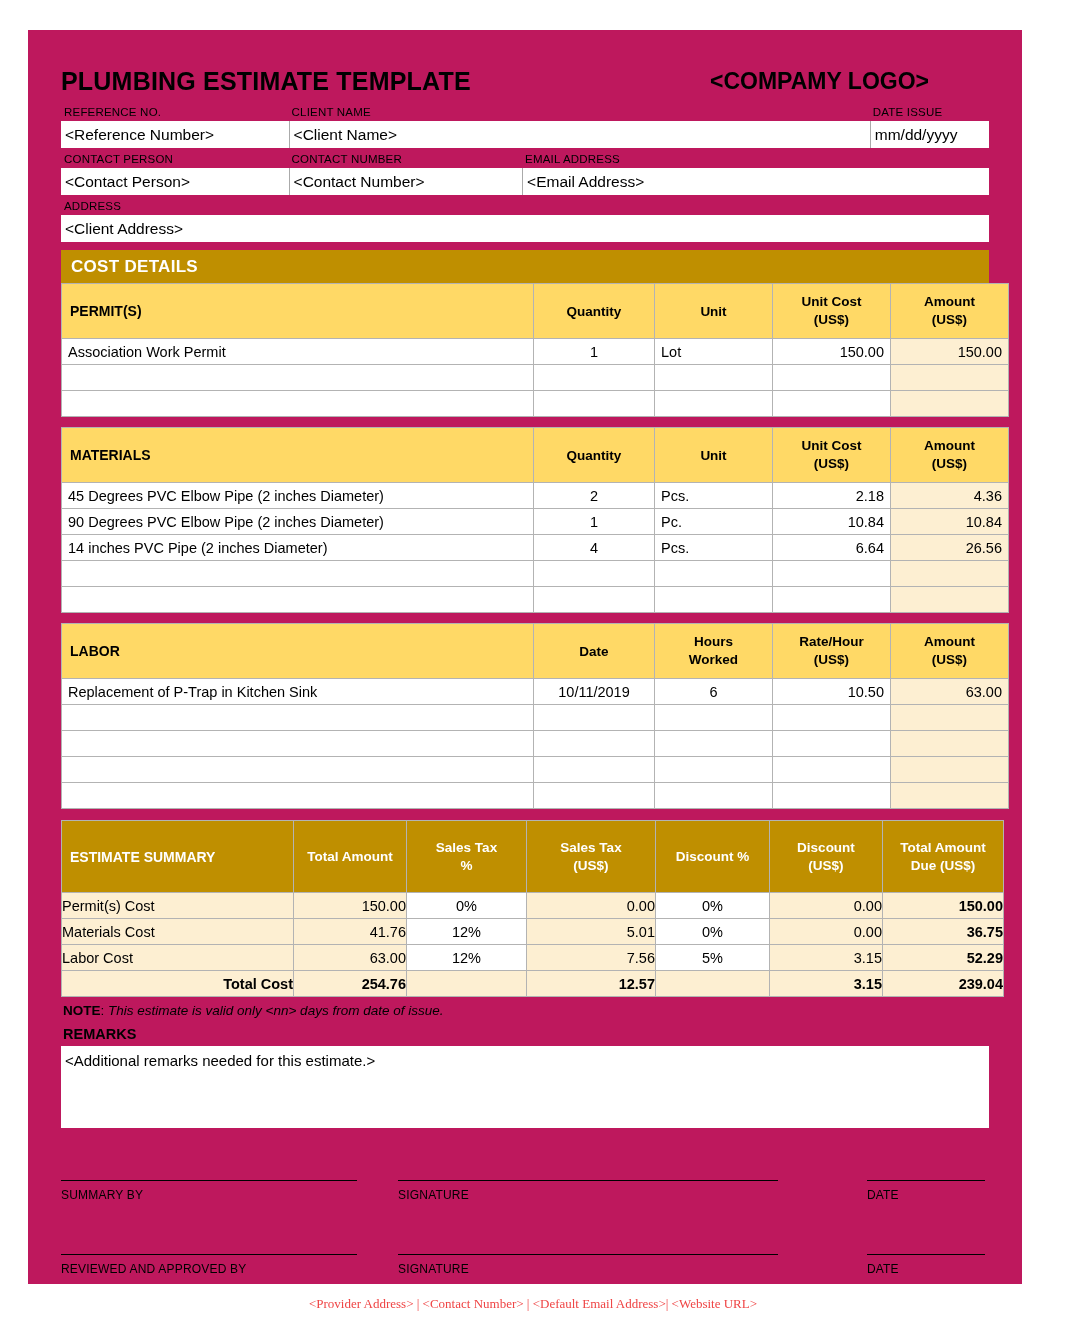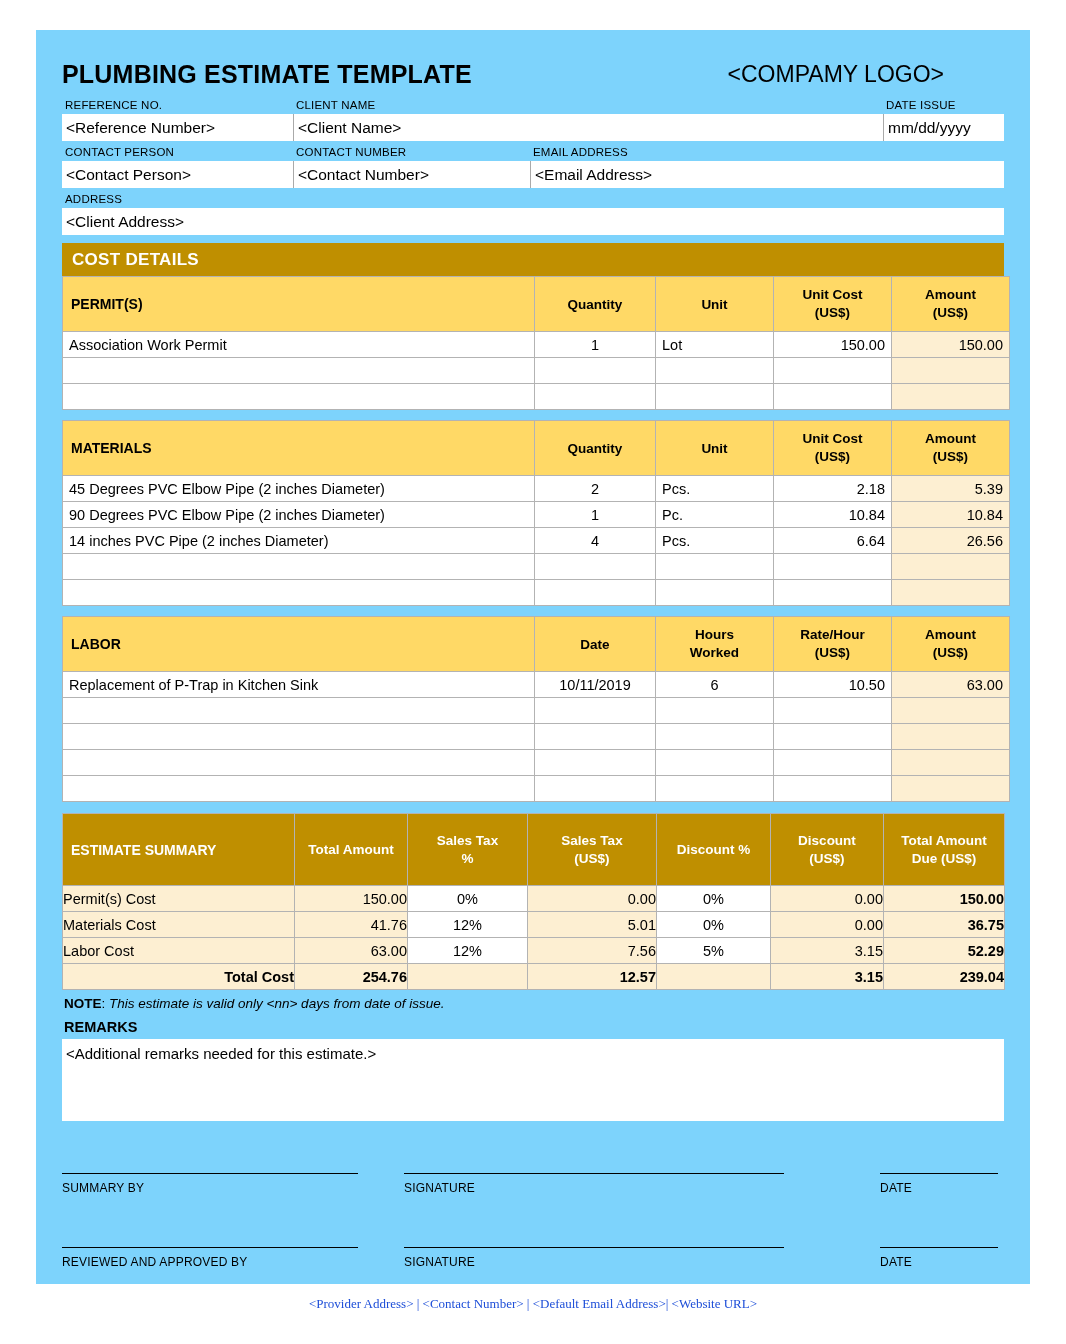--- a/index.html
+++ b/index.html
@@ -6,34 +6,34 @@
   html, body { margin:0; padding:0; }
   body {
     width:1066px; height:1344px;
     background:#ffffff;
     font-family:"Liberation Sans", sans-serif;
     color:#000000;
     overflow:hidden;
   }
   .page {
     position:absolute;
-    left:36px; top:30px;
+    left:28px; top:30px;
     width:994px; height:1254px;
-    background:#7dd3fc;
-    padding:0;
+    background:#be185d;
+    padding:7px;
   }
   .inner { padding:0 26px; }
 
   
   .titlerow {
     display:flex; align-items:center; justify-content:space-between;
     height:64px; padding-top:24px;
   }
   .doc-title { font-size:25px; font-weight:bold; letter-spacing:.2px; }
-  .logo-text { font-size:23px; font-weight:normal; margin-right:60px; }
+  .logo-text { font-size:23px; font-weight:bold; margin-right:60px; }
 
   
   .flabel { font-size:11.5px; letter-spacing:.2px; padding:2px 0 1px 1px; line-height:13px; }
   .fieldrow { display:flex; }
   .fieldrow .lbl-cell { padding:3px 0 1px 2px; }
   .fval {
     background:#ffffff; height:27px; line-height:27px;
     font-size:15.5px; padding-left:4px;
     border-left:1px solid #aaaaaa;
     overflow:hidden; white-space:nowrap;
@@ -95,21 +95,21 @@
   .sig-col.c { width:125px; }
   .sig-line { border-top:1.6px solid #000; height:0; margin-bottom:7px; }
   .sig-line.w1 { width:296px; }
   .sig-line.w2 { width:380px; }
   .sig-line.w3 { width:118px; }
   .sig-cap { font-size:12px; letter-spacing:.2px; }
 
   
   .footer {
     position:absolute; left:0; top:1296px; width:1066px;
-    text-align:center; font-size:13px; color:#1d4ed8;
+    text-align:center; font-size:13px; color:#ef4444;
     font-family:"Liberation Serif", serif;
   }
 </style>
 </head>
 <body>
 
 <div class="page">
   <div class="inner">
 
     <div class="titlerow">
@@ -236,21 +236,21 @@
         <th class="hdr-gold">
           <span class="two">Amount</span>
           <span class="two">(US$)</span>
         </th>
       </tr>
       <tr>
         <td class="cell desc">45 Degrees PVC Elbow Pipe (2 inches Diameter)</td>
         <td class="cell c">2</td>
         <td class="cell l">Pcs.</td>
         <td class="cell r">2.18</td>
-        <td class="cell amt">5.39</td>
+        <td class="cell amt">4.36</td>
       </tr>
       <tr>
         <td class="cell desc">90 Degrees PVC Elbow Pipe (2 inches Diameter)</td>
         <td class="cell c">1</td>
         <td class="cell l">Pc.</td>
         <td class="cell r">10.84</td>
         <td class="cell amt">10.84</td>
       </tr>
       <tr>
         <td class="cell desc">14 inches PVC Pipe (2 inches Diameter)</td>

